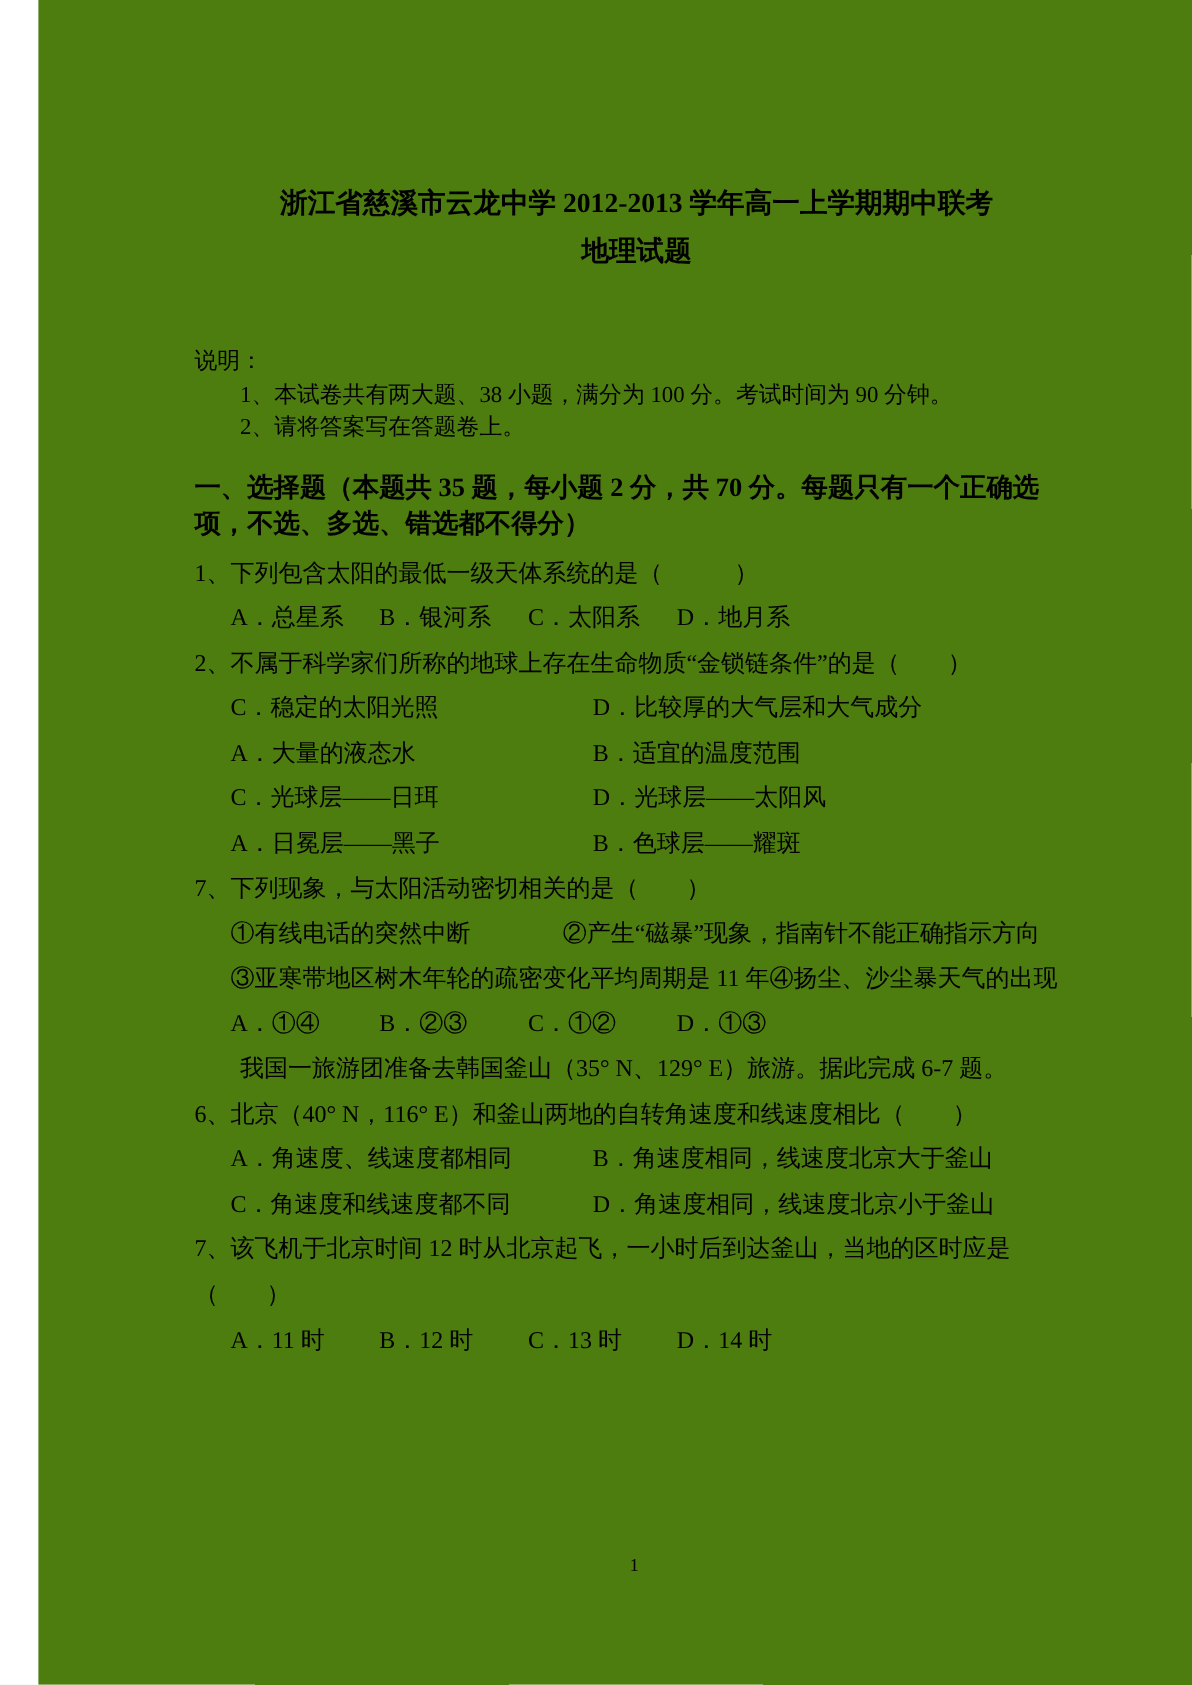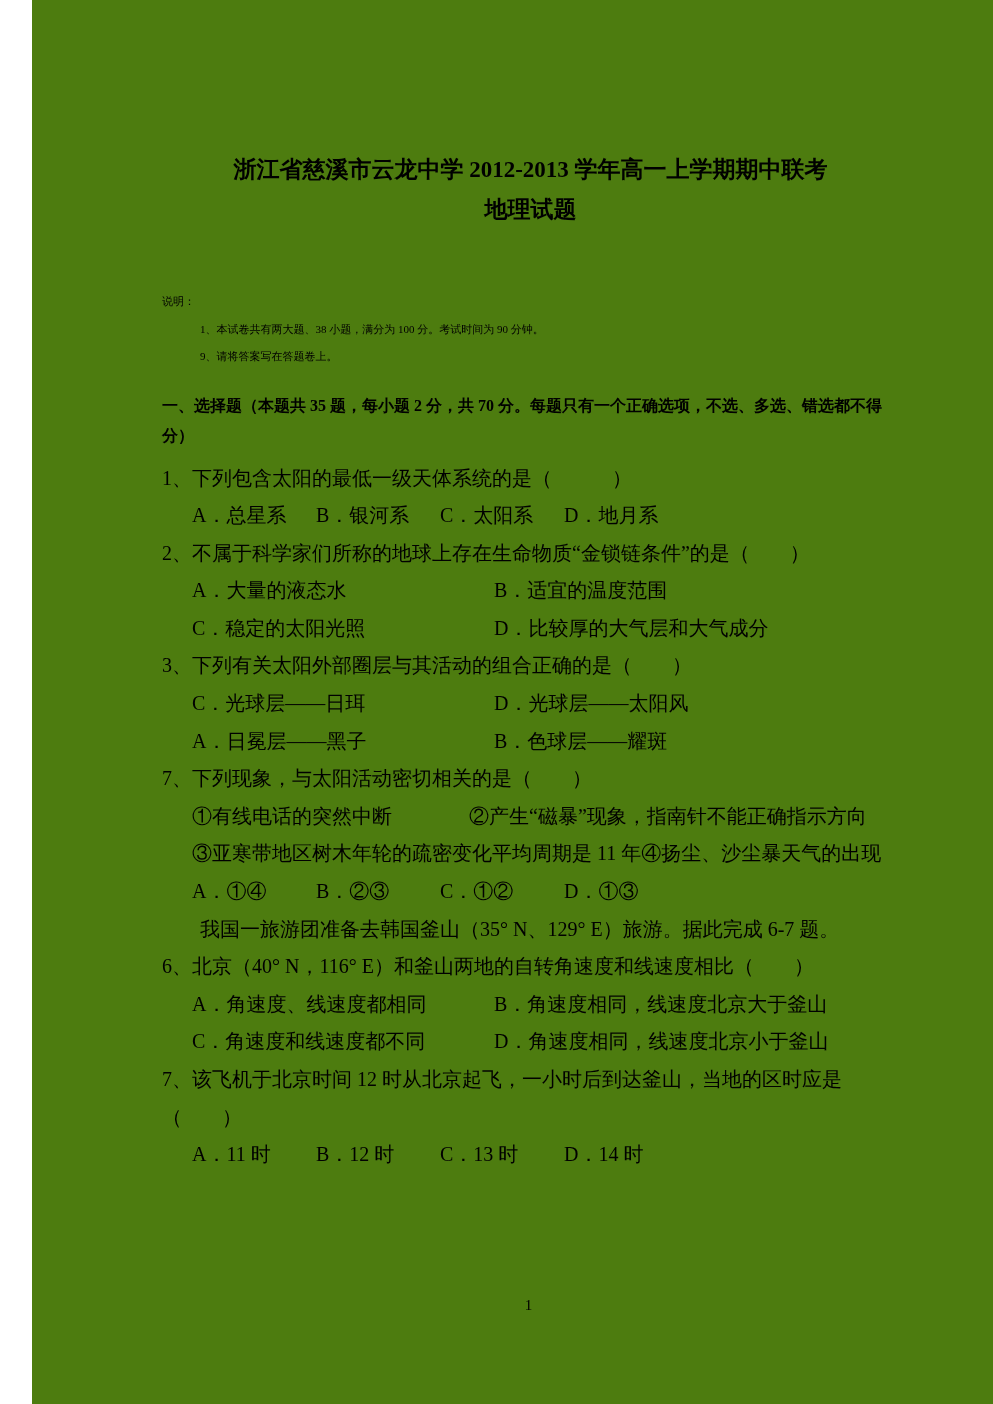--- a/index.html
+++ b/index.html
@@ -21,27 +21,27 @@
   }
   .title-block {
     margin-top: 150px;
     text-align: center;
     font-weight: bold;
     font-size: 23px;
     line-height: 40px;
   }
   .notes {
     margin-top: 58px;
-    font-size: 11px;
+    font-size: 19px;
     line-height: 27.5px;
   }
   .notes .note-item { padding-left: 38px; }
   .section-heading {
     margin-top: 20px;
-    font-size: 16px;
+    font-size: 22px;
     font-weight: bold;
     line-height: 30px;
   }
   .questions {
     margin-top: 9px;
     font-size: 20px;
     line-height: 37.6px;
   }
   .opt-row { padding-left: 30px; }
   .opt4 { display: inline-block; min-width: 124px; }
@@ -65,46 +65,45 @@
   <div class="content">
 
     <div class="title-block">
       <div>浙江省慈溪市云龙中学 2012-2013 学年高一上学期期中联考</div>
       <div>地理试题</div>
     </div>
 
     <div class="notes">
       <div>说明：</div>
       <div class="note-item">1、本试卷共有两大题、38 小题，满分为 100 分。考试时间为 90 分钟。</div>
-      <div class="note-item">9、请将答案写在答题卷上。</div>
+      <div class="note-item">2、请将答案写在答题卷上。</div>
     </div>
 
     <div class="section-heading">一、选择题（本题共 35 题，每小题 2 分，共 70 分。每题只有一个正确选项，不选、多选、错选都不得分）</div>
 
     <div class="questions">
 
       <div>
         <div>1、下列包含太阳的最低一级天体系统的是（　　　）</div>
         <div class="opt-row">
           <span class="opt4">A．总星系</span><span class="opt4">B．银河系</span><span class="opt4">C．太阳系</span><span>D．地月系</span>
         </div>
       </div>
 
       <div>
         <div>2、不属于科学家们所称的地球上存在生命物质“金锁链条件”的是（　　）</div>
         <div class="opt-row">
-          <span class="optL">A．大量的液态水</span><span>B．适宜的温度范围</span>
+          <span class="optL">C．稳定的太阳光照</span><span>D．比较厚的大气层和大气成分</span>
         </div>
         <div class="opt-row">
-          <span class="optL">C．稳定的太阳光照</span><span>D．比较厚的大气层和大气成分</span>
+          <span class="optL">A．大量的液态水</span><span>B．适宜的温度范围</span>
         </div>
       </div>
 
       <div>
-        <div>3、下列有关太阳外部圈层与其活动的组合正确的是（　　）</div>
         <div class="opt-row">
           <span class="optL">C．光球层——日珥</span><span>D．光球层——太阳风</span>
         </div>
         <div class="opt-row">
           <span class="optL">A．日冕层——黑子</span><span>B．色球层——耀斑</span>
         </div>
       </div>
 
       <div>
         <div>7、下列现象，与太阳活动密切相关的是（　　）</div>

